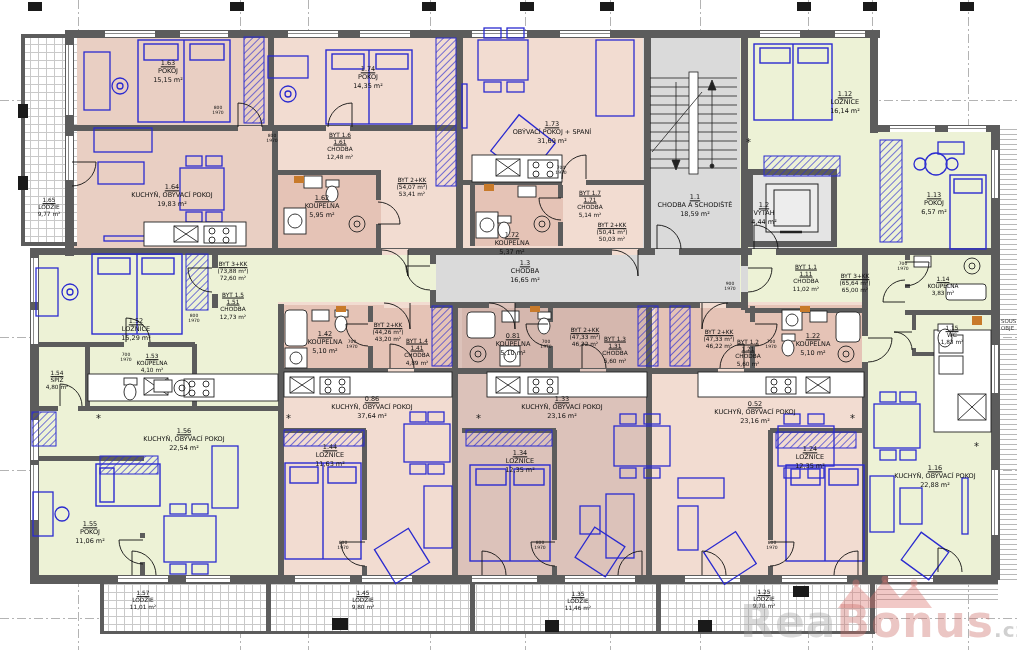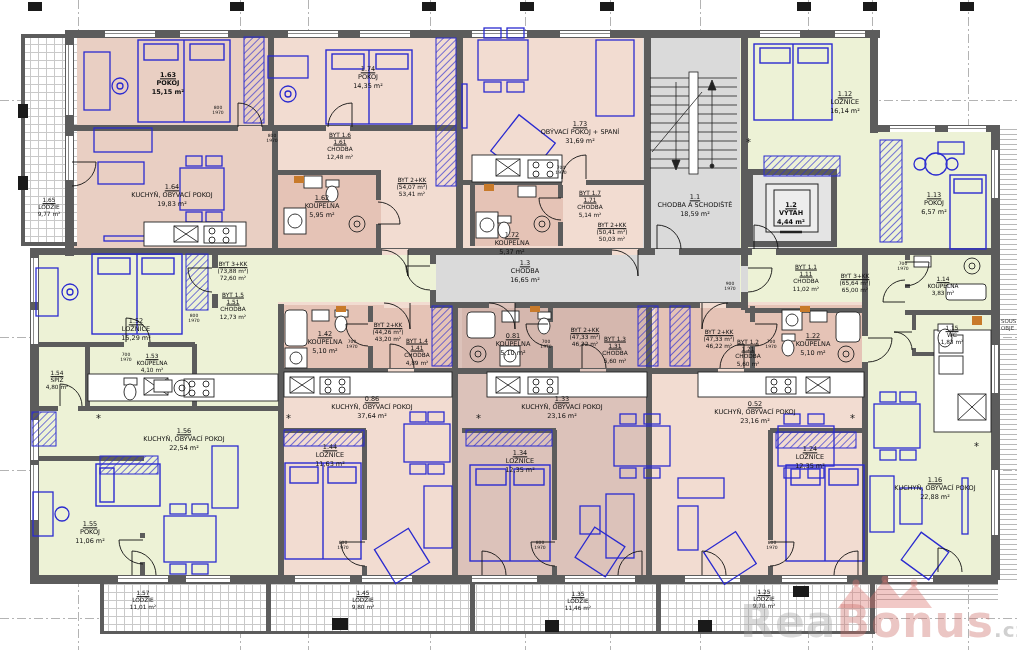--- a/index.html
+++ b/index.html
@@ -550,56 +550,56 @@
     <div class="wm-text" style="position:absolute;left:0px;top:18px">
       <span>Rea</span><span class="wm-bonus">Bonus</span><span class="wm-cz">.cz</span>
     </div>
   </div>
 
 <div class="rlabel small" style="left: 49px; top: 208px;">
       <div class="ul">1.65</div>
       <div>LODŽIE</div>
       <div>9,77 m²</div>
     </div>
-    <div class="rlabel" style="left: 168px; top: 84px; font-weight: bold;">
+    <div class="rlabel" style="left: 168px; top: 72px;">
       <div class="ul">1.63</div>
       <div>POKOJ</div>
       <div>15,15 m²</div>
     </div>
     <div class="rlabel" style="left: 172px; top: 196px;">
       <div class="ul">1.64</div>
       <div>KUCHYŇ, OBÝVACÍ POKOJ</div>
       <div>19,83 m²</div>
     </div>
     <div class="rlabel" style="left: 368px; top: 78px;">
       <div class="ul">1.74</div>
       <div>POKOJ</div>
       <div>14,35 m²</div>
     </div>
     <div class="rlabel" style="left: 322px; top: 207px;">
       <div class="ul">1.62</div>
       <div>KOUPELNA</div>
       <div>5,95 m²</div>
     </div>
-    <div class="rlabel" style="left: 552px; top: 133px; margin-left: 28px;">
+    <div class="rlabel" style="left: 552px; top: 133px;">
       <div class="ul">1.73</div>
       <div>OBÝVACÍ POKOJ + SPANÍ</div>
       <div>31,69 m²</div>
     </div>
     <div class="rlabel" style="left: 512px; top: 213px; margin-top: 31px;">
       <div class="ul">1.72</div>
       <div>KOUPELNA</div>
       <div>5,37 m²</div>
     </div>
     <div class="rlabel" style="left: 695px; top: 206px;">
       <div class="ul">1.1</div>
       <div>CHODBA A SCHODIŠTĚ</div>
       <div>18,59 m²</div>
     </div>
-    <div class="rlabel" style="left: 791px; top: 214px; font-weight: bold;">
+    <div class="rlabel" style="left: 764px; top: 214px;">
       <div class="ul">1.2</div>
       <div>VÝTAH</div>
       <div>4,44 m²</div>
     </div>
     <div class="rlabel" style="left: 845px; top: 103px;">
       <div class="ul">1.12</div>
       <div>LOŽNICE</div>
       <div>16,14 m²</div>
     </div>
     <div class="rlabel" style="left: 934px; top: 204px;">
@@ -680,21 +680,21 @@
     <div class="rlabel" style="left: 755px; top: 413px;">
       <div class="ul">0.52</div>
       <div>KUCHYŇ, OBÝVACÍ POKOJ</div>
       <div>23,16 m²</div>
     </div>
     <div class="rlabel" style="left: 810px; top: 458px;">
       <div class="ul">1.24</div>
       <div>LOŽNICE</div>
       <div>12,35 m²</div>
     </div>
-    <div class="rlabel" style="left: 935px; top: 477px; margin-top: 12px;">
+    <div class="rlabel" style="left: 935px; top: 477px;">
       <div class="ul">1.16</div>
       <div>KUCHYŇ, OBÝVACÍ POKOJ</div>
       <div>22,88 m²</div>
     </div>
     <div class="rlabel" style="left: 525px; top: 272px;">
       <div class="ul">1.3</div>
       <div>CHODBA</div>
       <div>16,65 m²</div>
     </div>
     <div class="rlabel small" style="left: 143px; top: 601px;">

